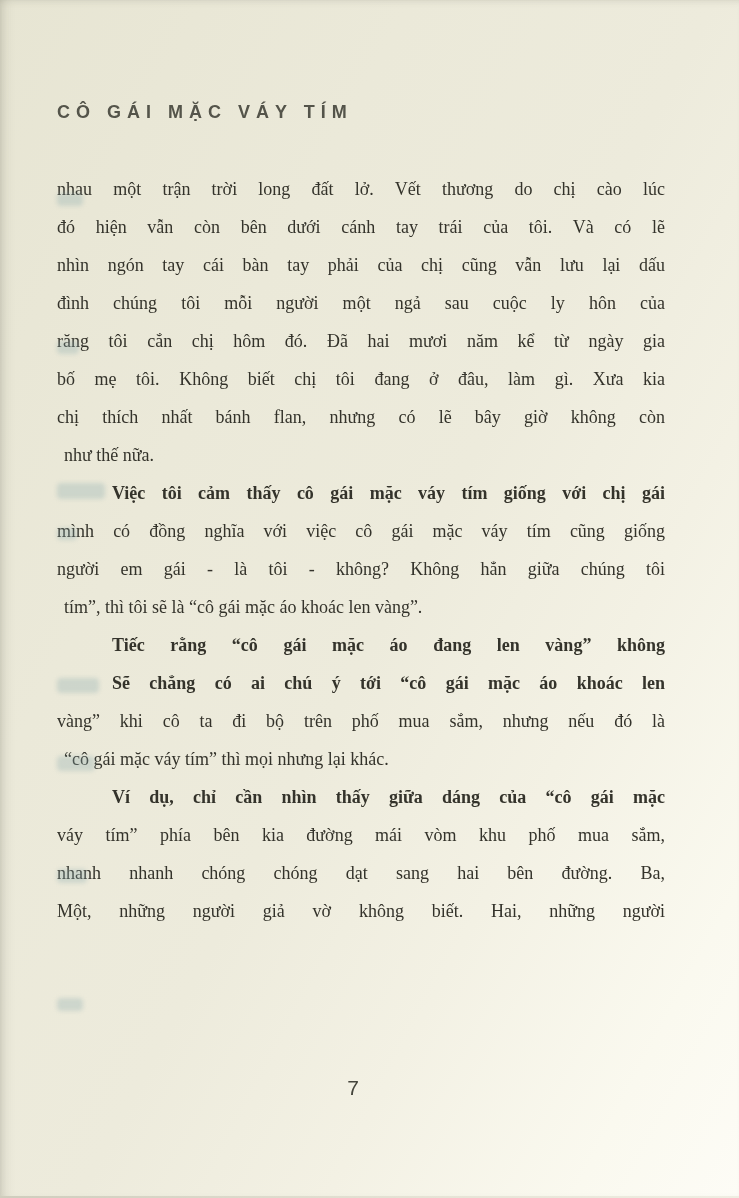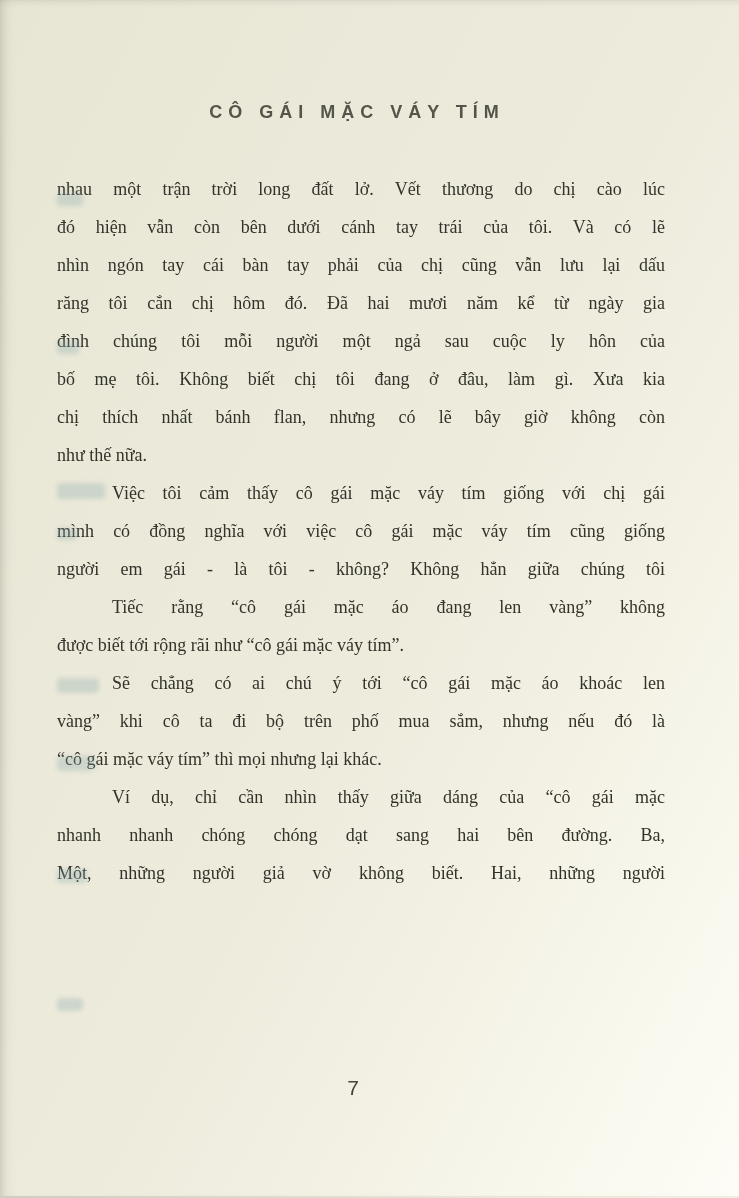--- a/index.html
+++ b/index.html
@@ -29,21 +29,20 @@
     position: absolute;
     left: 0; right: 0; bottom: 0;
     height: 2px;
     background: linear-gradient(90deg, #cfcdbd, #e6e4d6 60%, #efeee2);
   }
   .running-head {
     position: absolute;
     top: 102px;
     left: 57px;
     width: 600px;
-    text-align: center;
     font-family: "Liberation Sans", "DejaVu Sans", sans-serif;
     font-size: 18px;
     font-weight: 600;
     letter-spacing: 6px;
     color: #54544a;
   }
   .body-text {
     position: absolute;
     top: 170px;
     left: 57px;
@@ -57,22 +56,23 @@
     white-space: normal;
     overflow: hidden;
   }
   .just {
     text-align: justify;
     text-align-last: justify;
   }
   .plain {
     text-align: left;
     text-align-last: left;
+    margin-left: 7px;
   }
-  .indent { padding-left: 55px; }
+  .indent { padding-left: 55px; font-weight: bold; }
   .page-number {
     position: absolute;
     top: 1076px;
     left: 57px;
     width: 592px;
     text-align: center;
     font-family: "Liberation Sans", "DejaVu Sans", sans-serif;
     font-size: 21px;
     color: #45453c;
   }
@@ -96,34 +96,35 @@
 <body>
 
 <div class="page">
 
   <div class="running-head">CÔ GÁI MẶC VÁY TÍM</div>
 
   <div class="body-text">
     <div class="line just">nhau một trận trời long đất lở. Vết thương do chị cào lúc</div>
     <div class="line just">đó hiện vẫn còn bên dưới cánh tay trái của tôi. Và có lẽ</div>
     <div class="line just">nhìn ngón tay cái bàn tay phải của chị cũng vẫn lưu lại dấu</div>
+    <div class="line just">đình chúng tôi mỗi người một ngả sau cuộc ly hôn của</div>
     <div class="line just">răng tôi cắn chị hôm đó. Đã hai mươi năm kể từ ngày gia</div>
-    <div class="line just">đình chúng tôi mỗi người một ngả sau cuộc ly hôn của</div>
     <div class="line just">bố mẹ tôi. Không biết chị tôi đang ở đâu, làm gì. Xưa kia</div>
     <div class="line just">chị thích nhất bánh flan, nhưng có lẽ bây giờ không còn</div>
     <div class="line plain">như thế nữa.</div>
     <div class="line just indent">Việc tôi cảm thấy cô gái mặc váy tím giống với chị gái</div>
     <div class="line just">mình có đồng nghĩa với việc cô gái mặc váy tím cũng giống</div>
     <div class="line just">người em gái - là tôi - không? Không hẳn giữa chúng tôi</div>
+    <div class="line plain">tím”, thì tôi sẽ là “cô gái mặc áo khoác len vàng”.</div>
     <div class="line just indent">Tiếc rằng “cô gái mặc áo đang len vàng” không</div>
-    <div class="line plain">được biết tới rộng rãi như “cô gái mặc váy tím”.</div>
     <div class="line just indent">Sẽ chẳng có ai chú ý tới “cô gái mặc áo khoác len</div>
     <div class="line just">vàng” khi cô ta đi bộ trên phố mua sắm, nhưng nếu đó là</div>
     <div class="line plain">“cô gái mặc váy tím” thì mọi nhưng lại khác.</div>
     <div class="line just indent">Ví dụ, chỉ cần nhìn thấy giữa dáng của “cô gái mặc</div>
+    <div class="line just">váy tím” phía bên kia đường mái vòm khu phố mua sắm,</div>
     <div class="line just">nhanh nhanh chóng chóng dạt sang hai bên đường. Ba,</div>
     <div class="line just">Một, những người giả vờ không biết. Hai, những người</div>
   </div>
 
   <div class="page-number">7</div>
 
   <div class="ghost g1"></div>
   <div class="ghost g2"></div>
   <div class="ghost g3"></div>
   <div class="ghost g4"></div>

